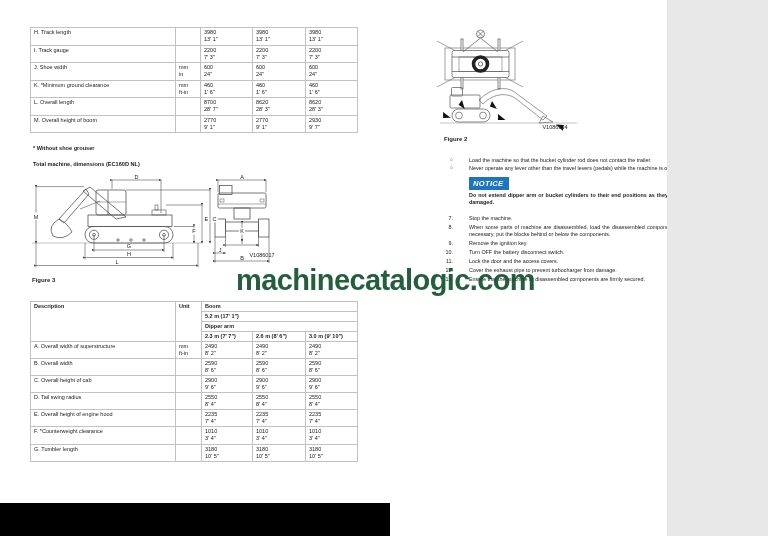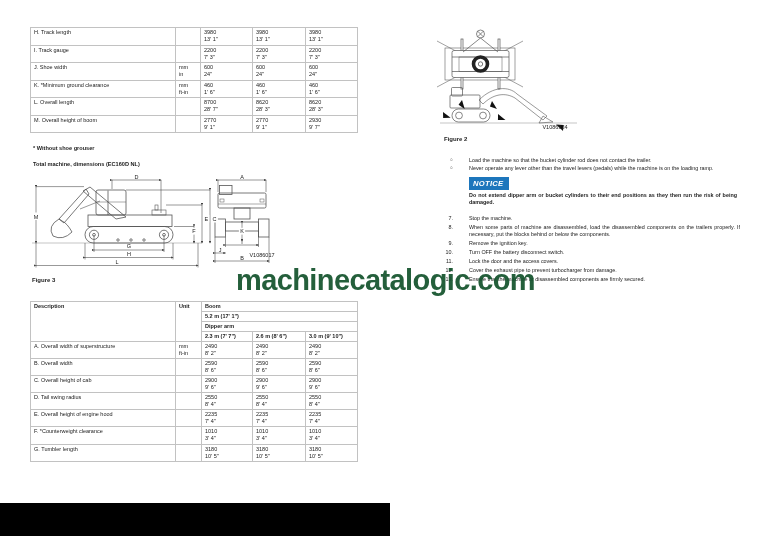--- a/index.html
+++ b/index.html
@@ -1,18 +1,18 @@
 <!DOCTYPE html>
 <html><head>
 <meta charset="utf-8">
 <style>
   * { box-sizing: border-box; margin: 0; padding: 0; }
   html,body { background:#e8e8e8; }
   .page {
-    position: relative; width: 768px; height: 536px; background: #ffffff;
+    position: relative; width: 667px; height: 536px; background: #ffffff;
     overflow: hidden; font-family: "Liberation Sans", sans-serif; color: #1c1c1c;
   }
   
   table.spec { position:absolute; border-collapse:collapse; table-layout:fixed; background:#fff; }
   table.spec td, table.spec th {
     border:1px solid #c2c2c2; font-size:5.5px; line-height:1.28;
     padding:1px 3px; vertical-align:top; text-align:left; font-weight:400;
     overflow:hidden; white-space:nowrap; color:#222;
   }
   #t1 { left:30px; top:27px; width:327px; }

